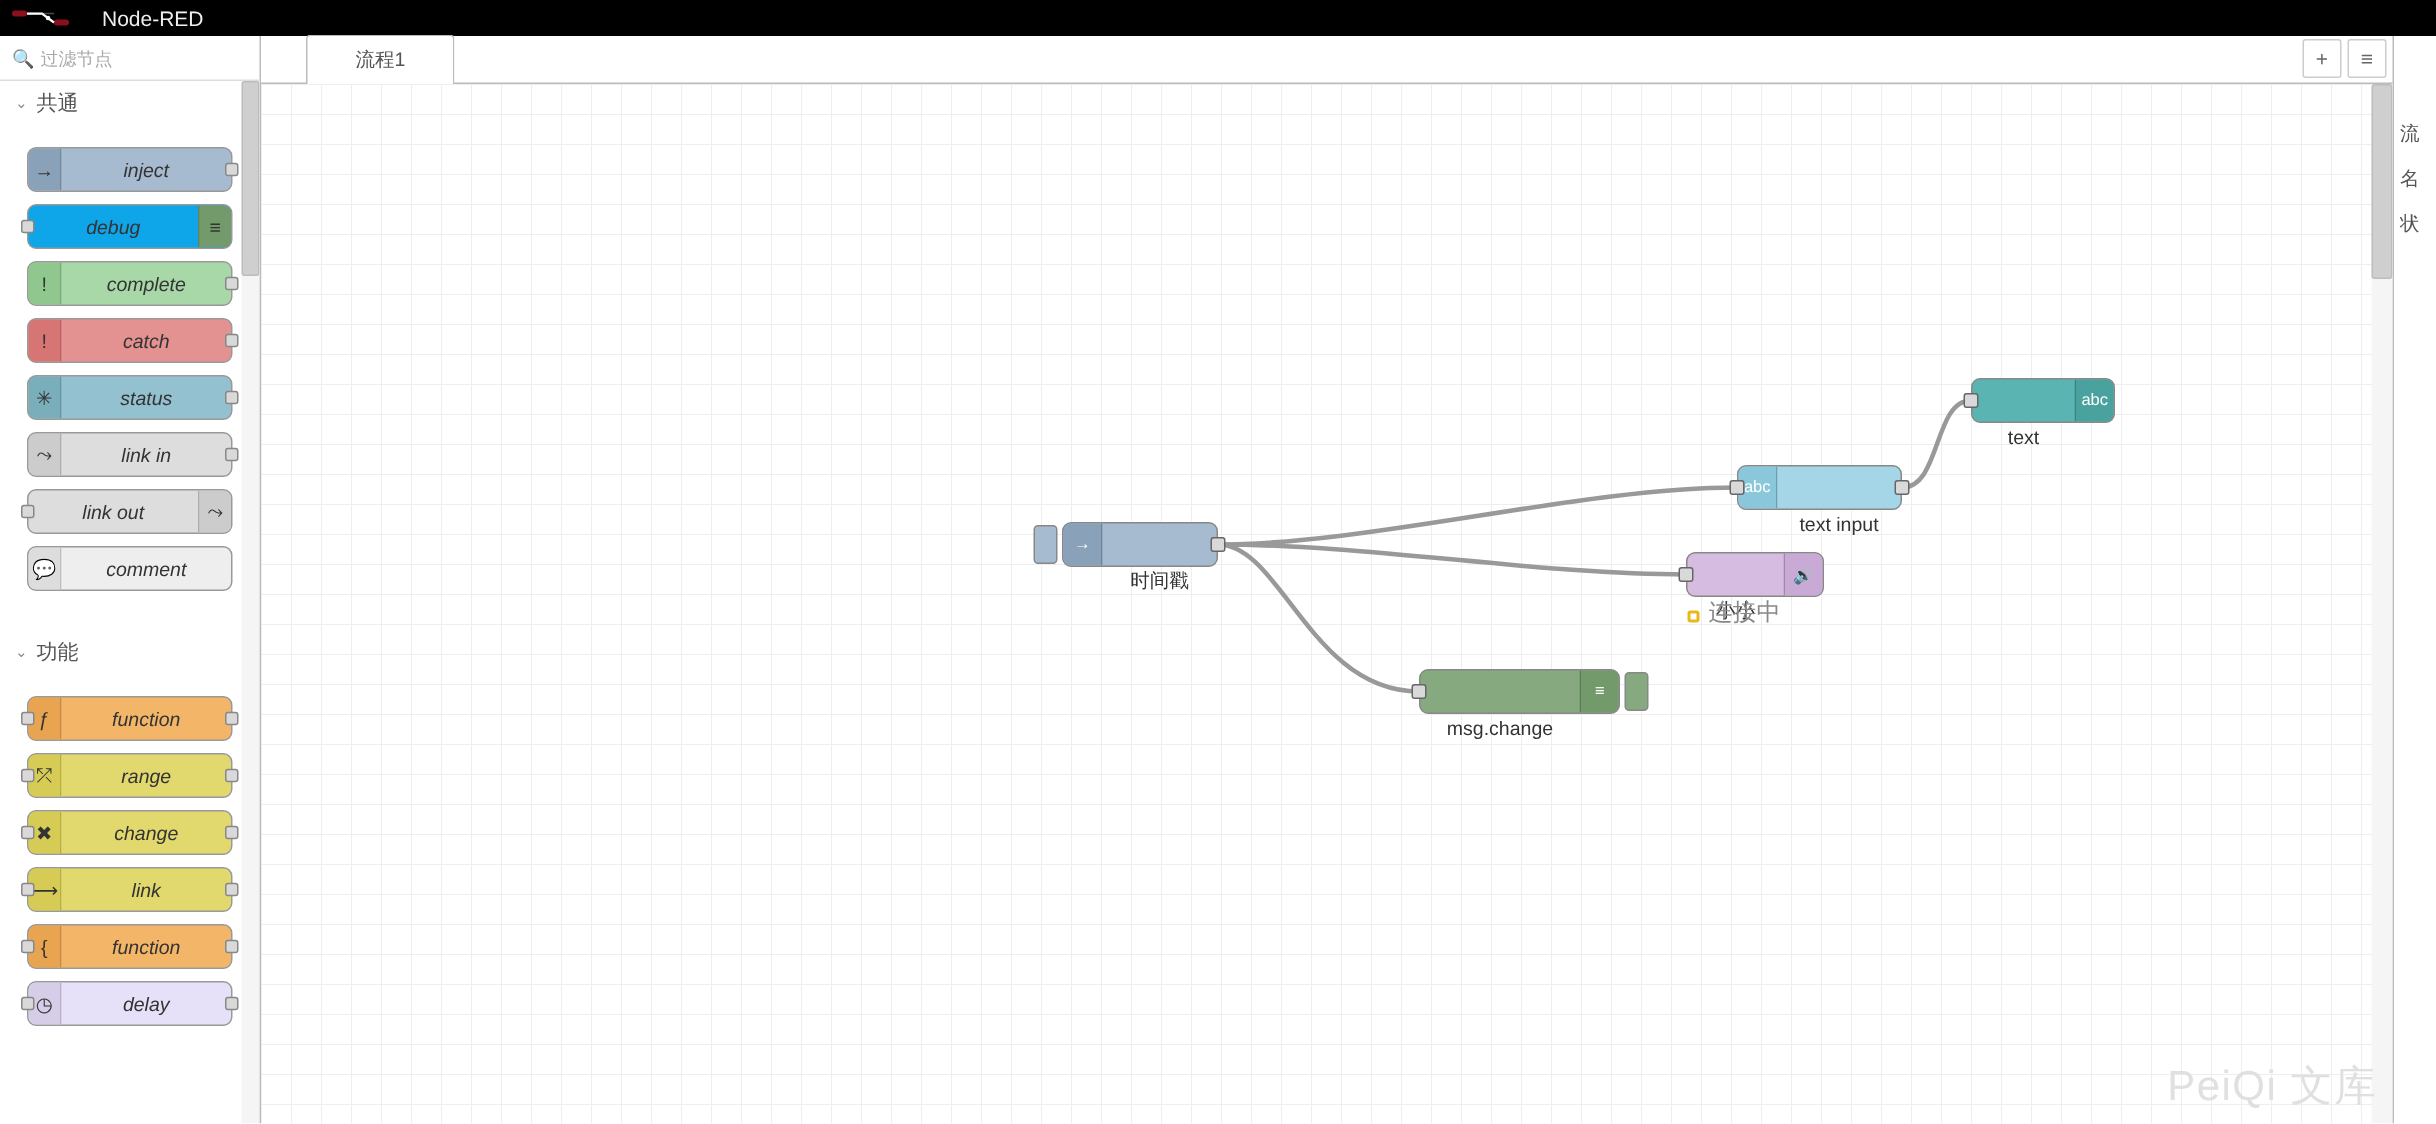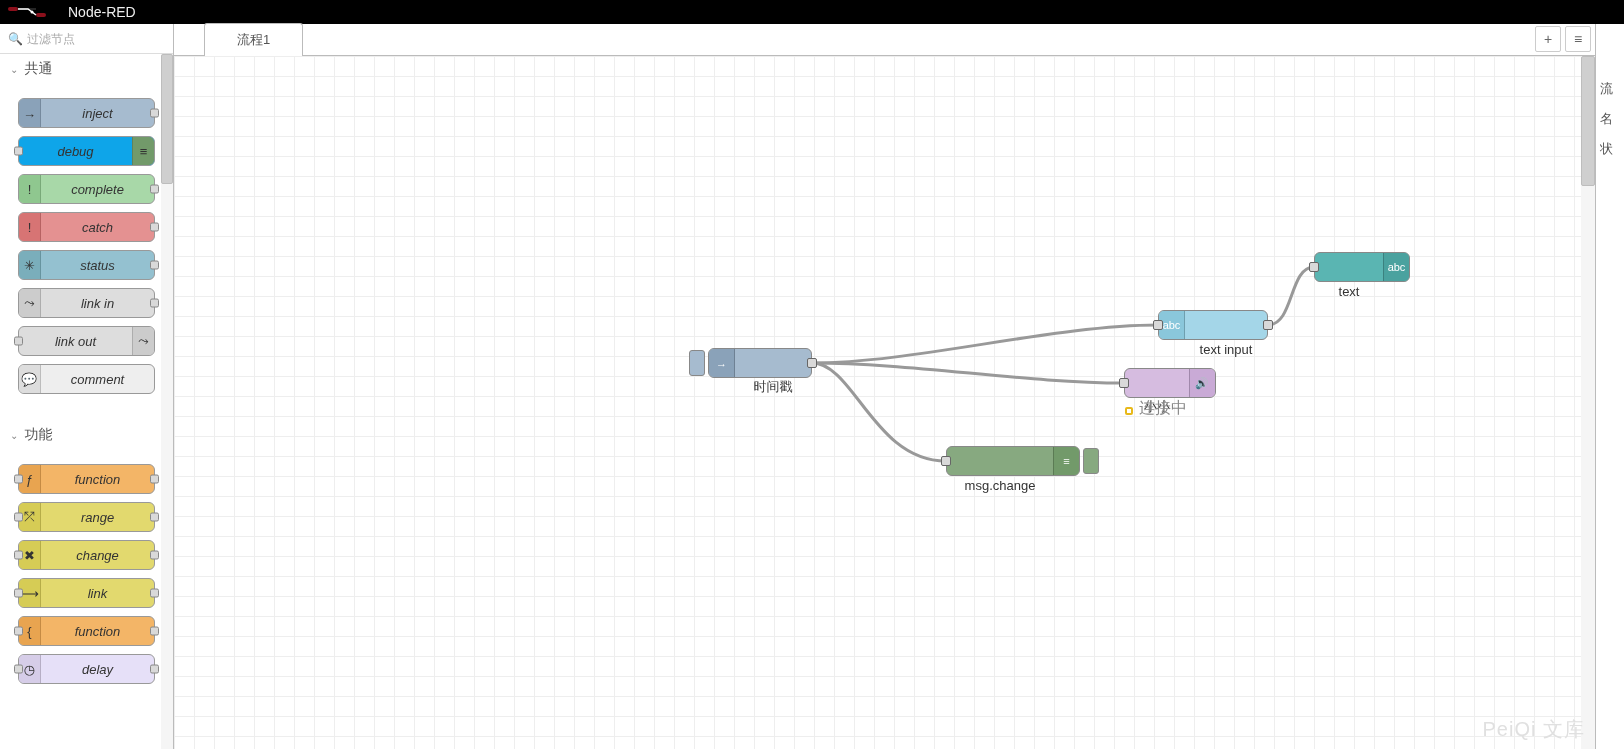--- a/index.html
+++ b/index.html
@@ -57,21 +57,21 @@
 .fn-port { position: absolute; width: 10px; height: 10px; background: #d9d9d9; border: 1px solid #666; border-radius: 2px; top: 50%; transform: translateY(-50%); }
 .fn-port.left { left: -6px; }
 .fn-port.right { right: -6px; }
 .fn-btn { position: absolute; width: 16px; height: 26px; border: 1px solid #888; border-radius: 3px; top: 1px; }
 .fn-btn.left { left: -20px; }
 .fn-btn.right { right: -20px; }
 .status-dot { position: absolute; width: 8px; height: 8px; border: 2px solid #e8b91a; border-radius: 2px; left: 0px; bottom: -18px; }
 .status-text { position: absolute; left: 14px; bottom: -22px; font-size: 16px; color: #888; white-space: nowrap; text-align: right; }
 .rightbar { width: 28px; padding-top: 50px; }
 .rightbar div { font-size: 13px; color: #555; padding: 6px 4px; }
-.watermark { position: absolute; right: 10px; bottom: 6px; font-size: 20px; color: #e0e0e0; font-weight: 500; letter-spacing: 1px; pointer-events: none; }
+.watermark { position: absolute; right: 10px; bottom: 6px; font-size: 28px; color: #e0e0e0; font-weight: 500; letter-spacing: 1px; pointer-events: none; }
 </style>
 </head>
 <body>
 
 <div class="header">
   <svg class="logo-svg" viewBox="0 0 48 14">
     <rect x="0" y="2" width="10" height="4" rx="2" fill="#8C101C"></rect>
     <rect x="28" y="8" width="10" height="4" rx="2" fill="#8C101C"></rect>
     <path d="M10 4 L20 4 L28 10" stroke="#fff" stroke-width="1.5" fill="none"></path>
     <path d="M10 4 L20 4 L28 4" stroke="#fff" stroke-width="1" fill="none" opacity="0.3"></path>

